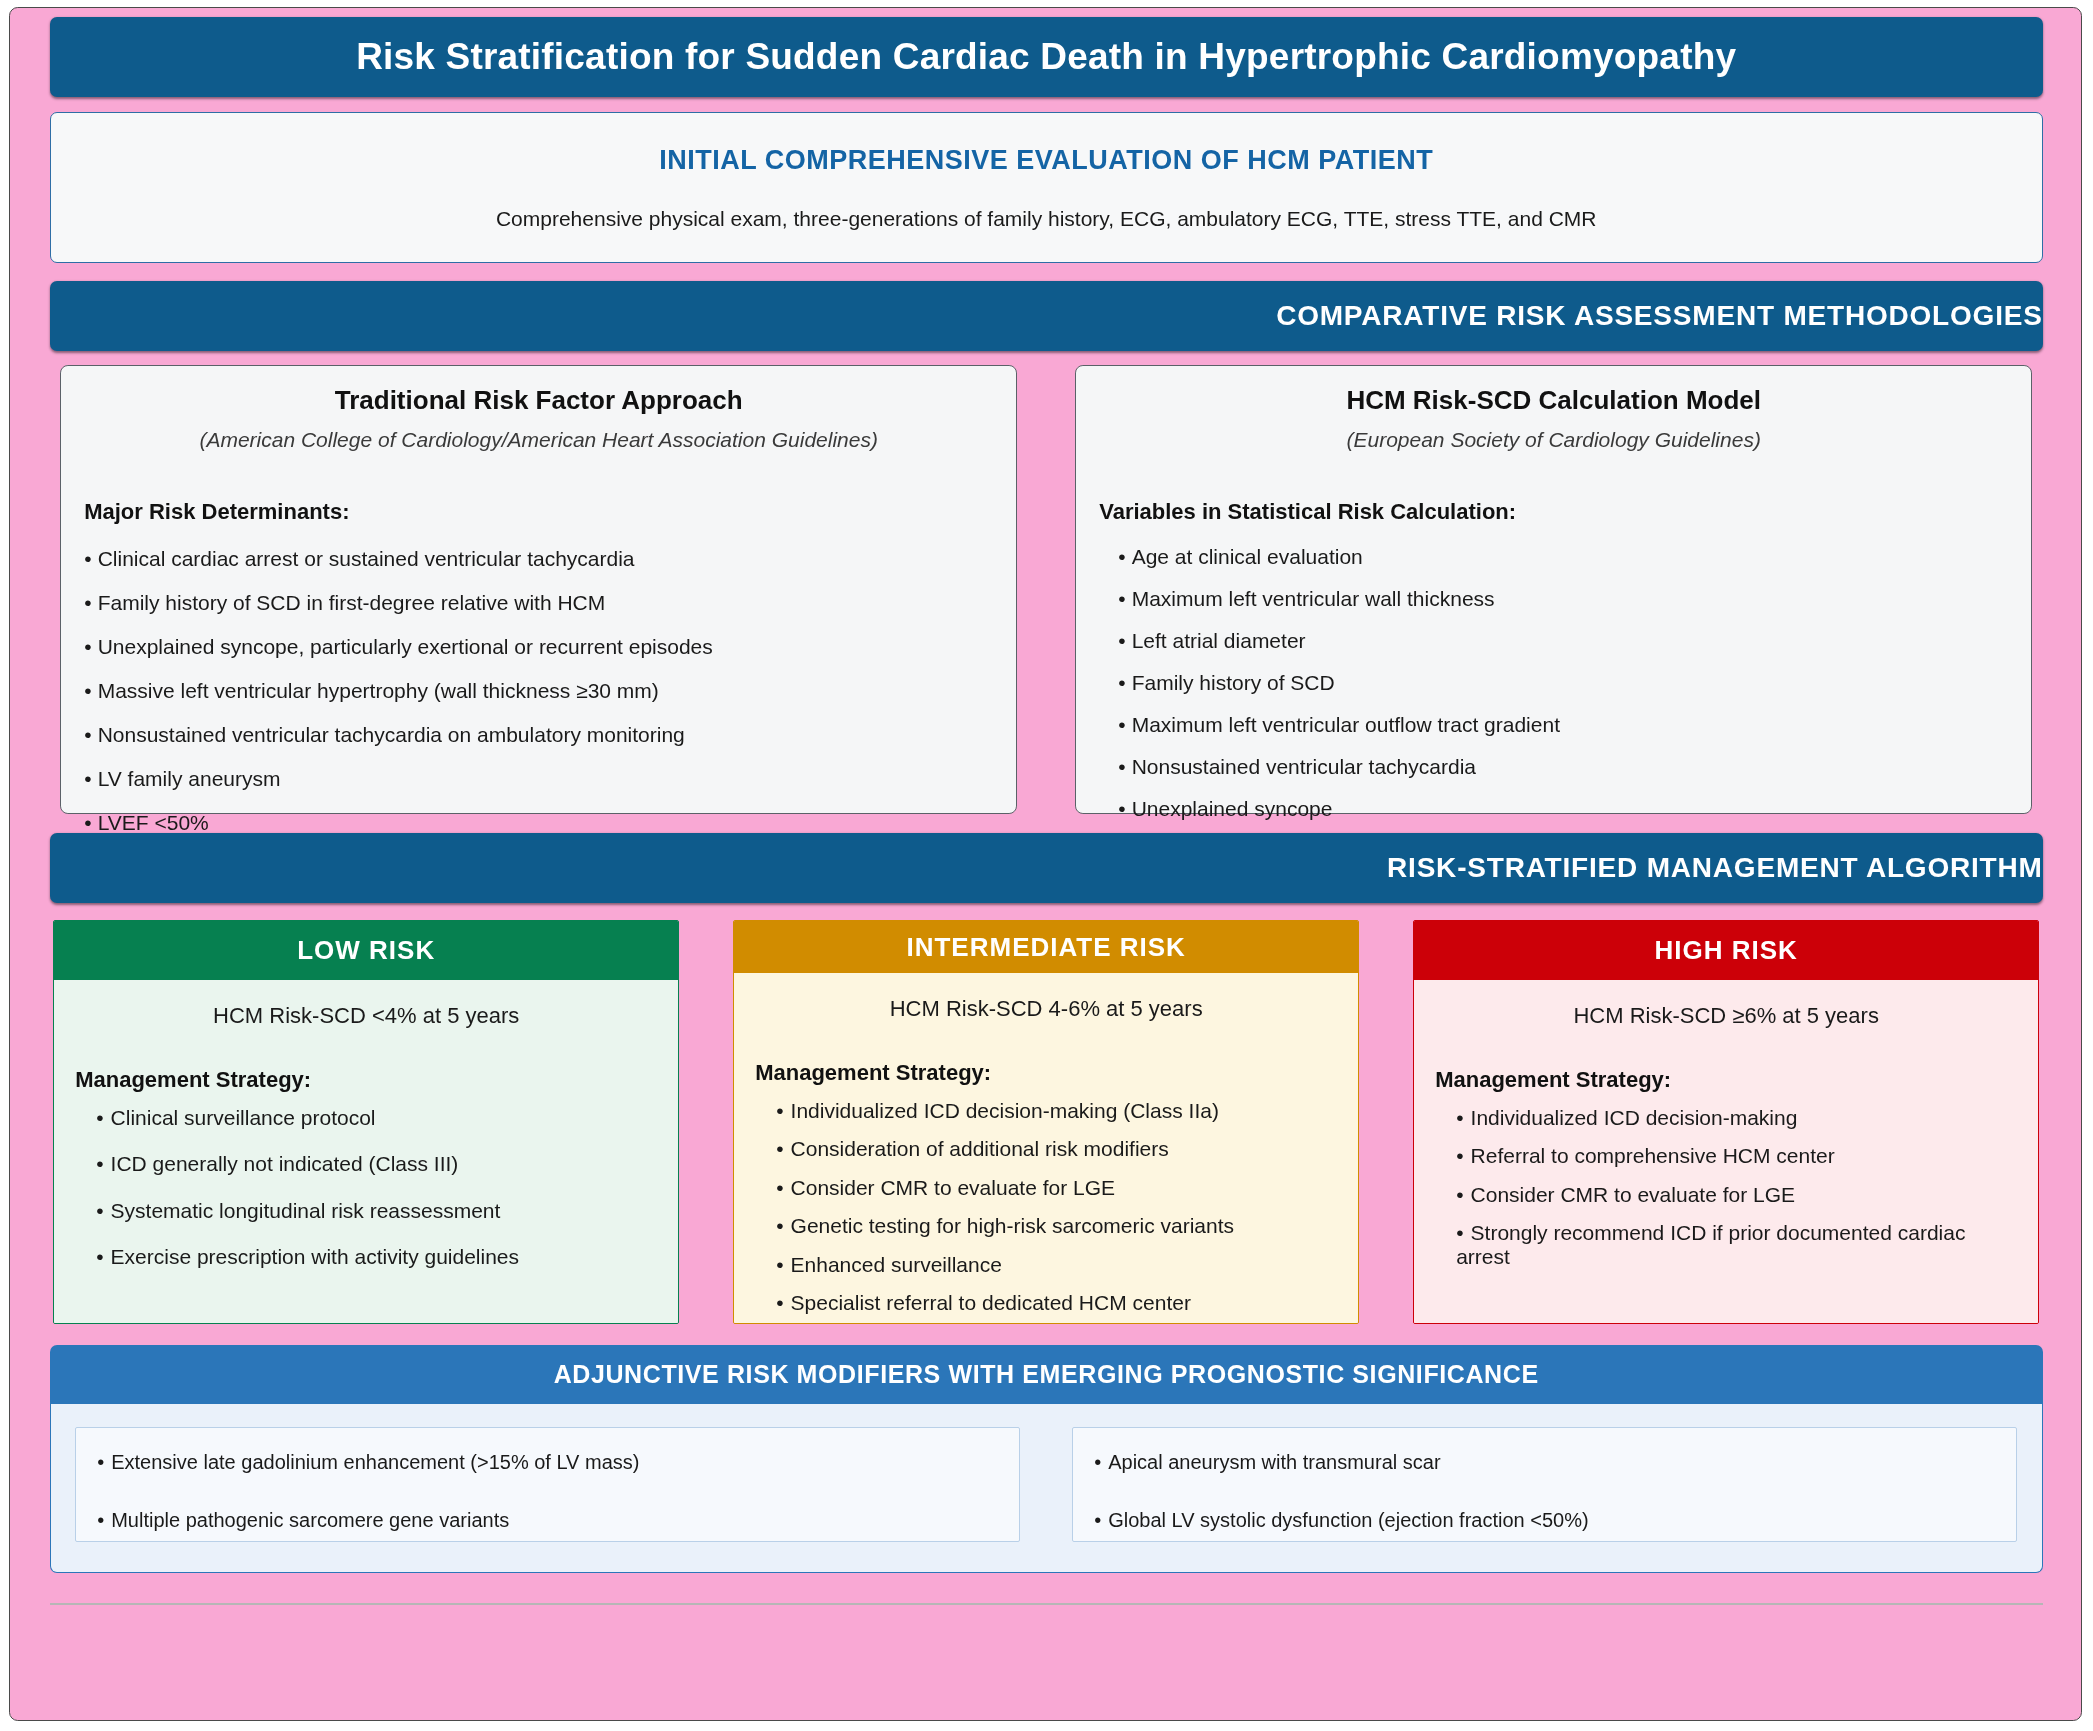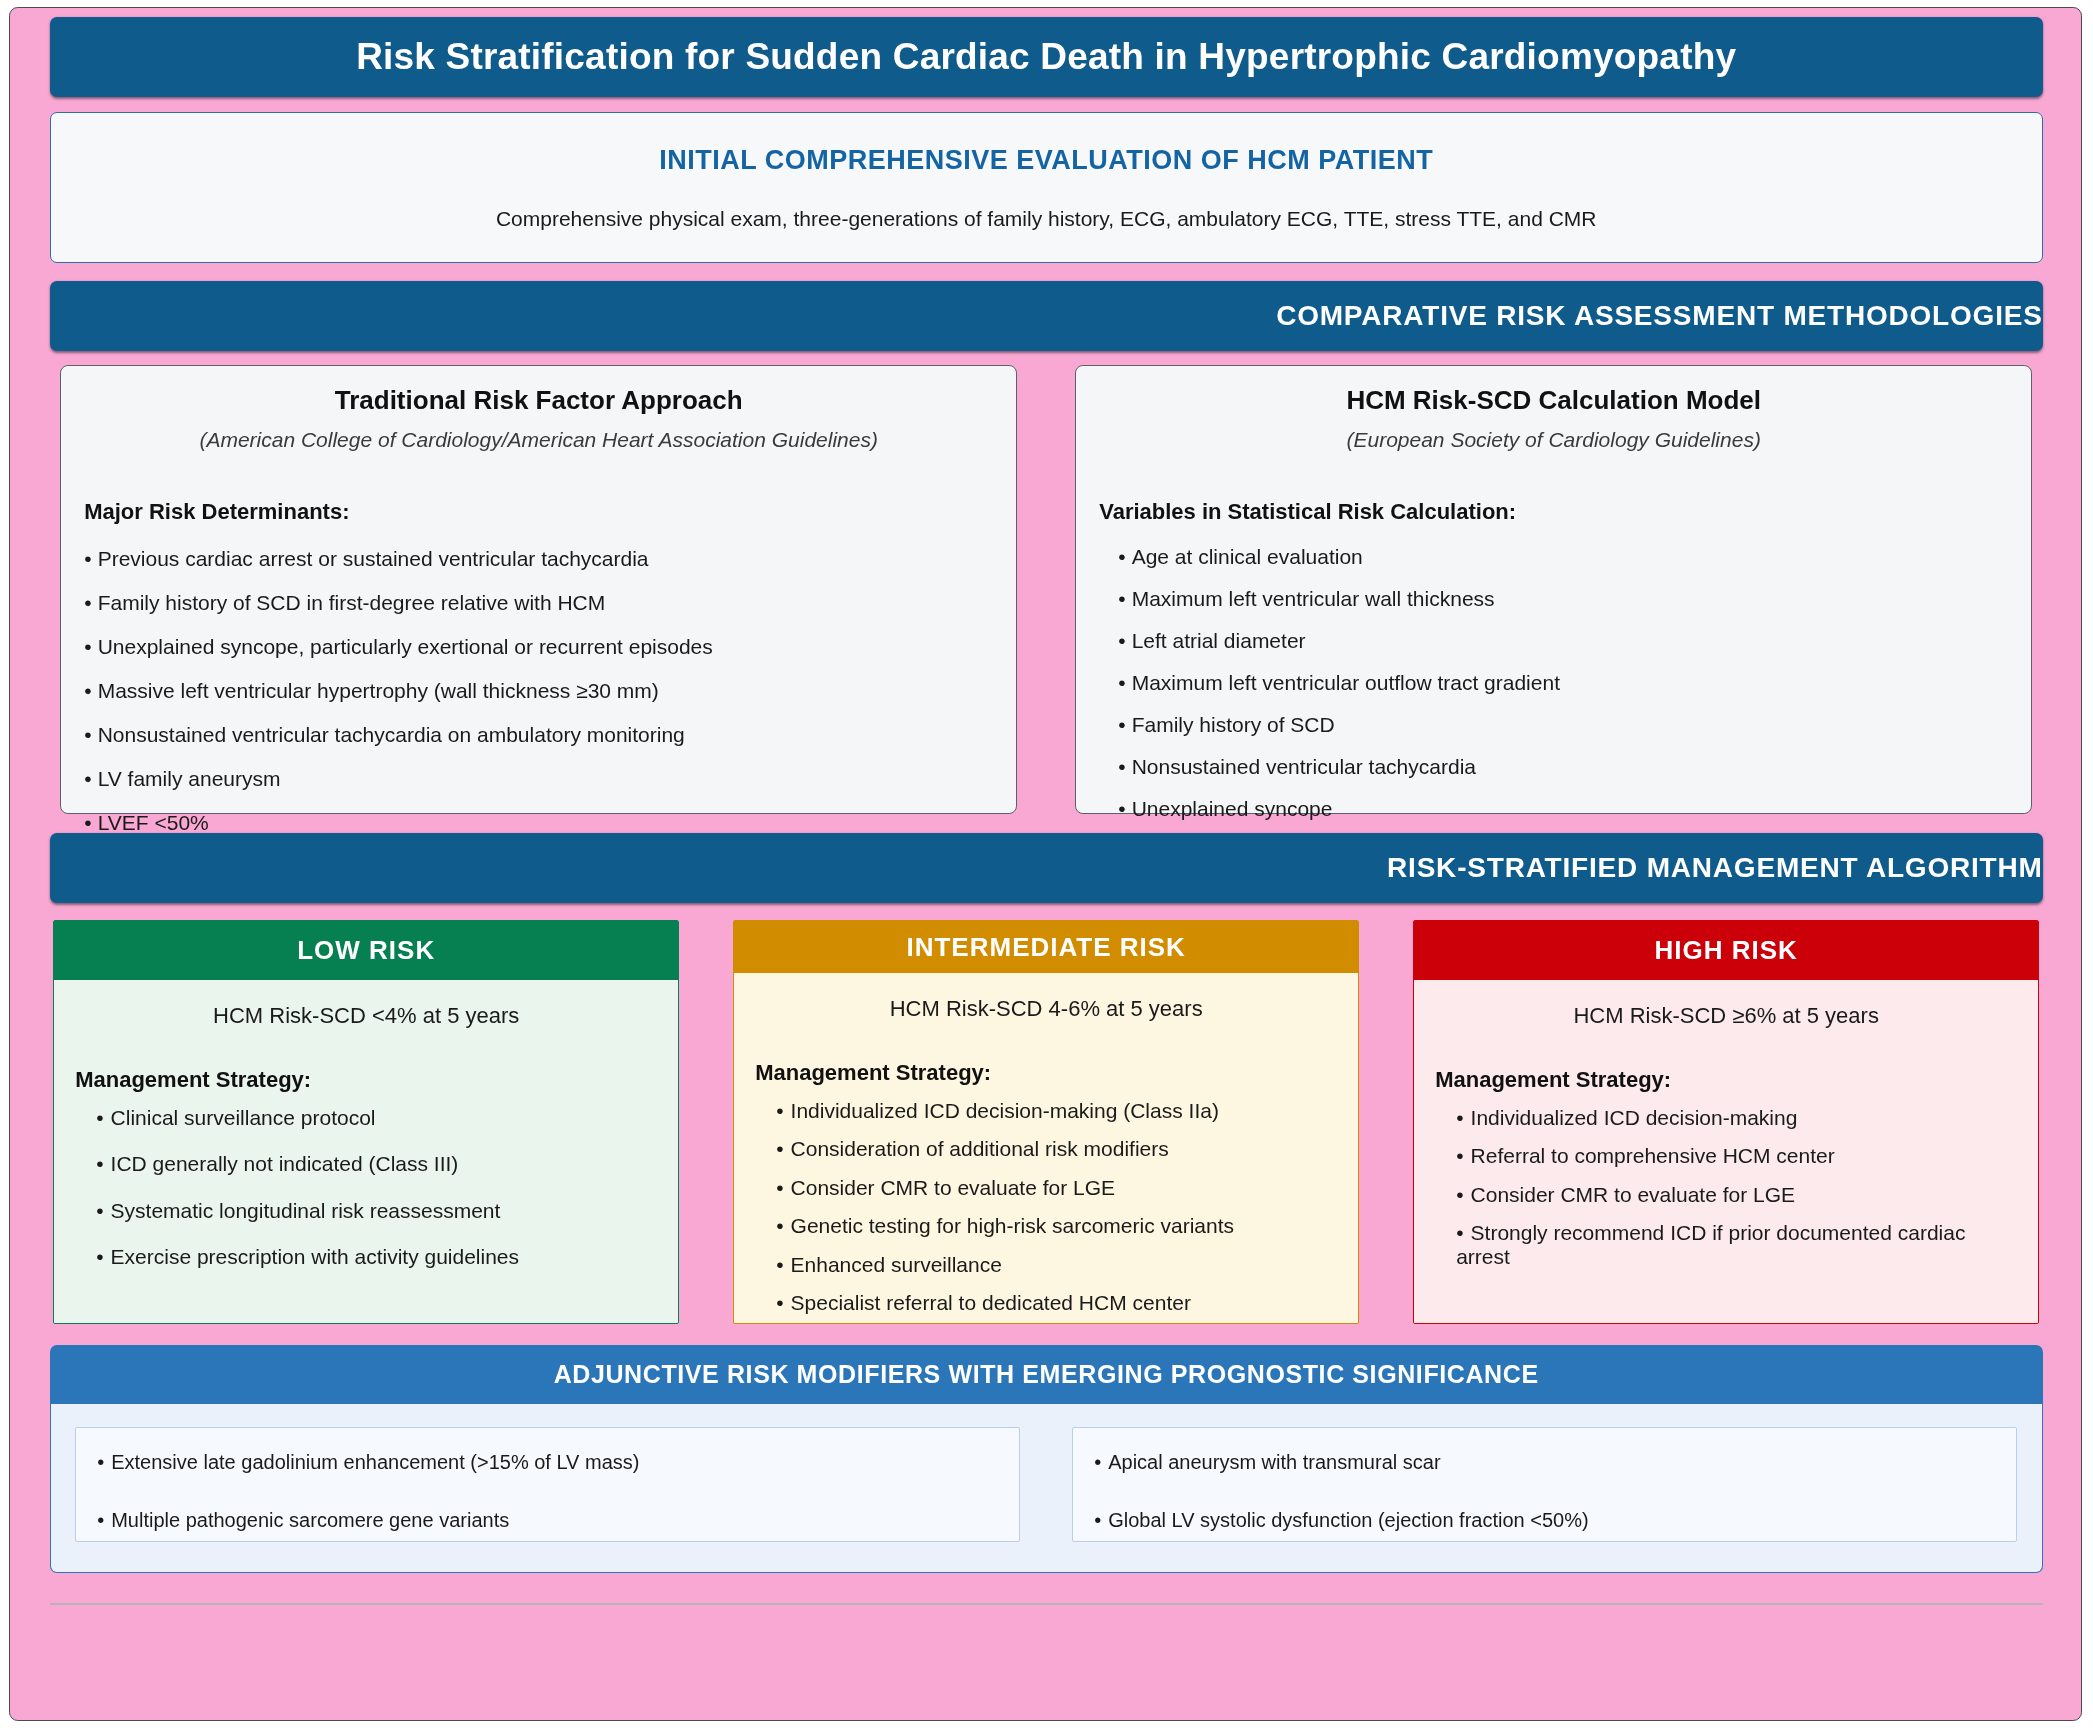--- a/index.html
+++ b/index.html
@@ -269,40 +269,40 @@
       <span>COMPARATIVE RISK ASSESSMENT METHODOLOGIES</span>
     </div>
 
     <div class="compare-row">
 
       <div class="compare-card">
         <div class="cc-title">Traditional Risk Factor Approach</div>
         <div class="cc-sub">(American College of Cardiology/American Heart Association Guidelines)</div>
         <div class="cc-heading">Major Risk Determinants:</div>
         <ul class="cc-list left">
-          <li><span class="b">•</span><span>Previous cardiac arrest or sustained ventricular tachycardia</span></li>
+          <li><span class="b">•</span><span>Clinical cardiac arrest or sustained ventricular tachycardia</span></li>
           <li><span class="b">•</span><span>Family history of SCD in first-degree relative with HCM</span></li>
           <li><span class="b">•</span><span>Unexplained syncope, particularly exertional or recurrent episodes</span></li>
           <li><span class="b">•</span><span>Massive left ventricular hypertrophy (wall thickness ≥30 mm)</span></li>
           <li><span class="b">•</span><span>Nonsustained ventricular tachycardia on ambulatory monitoring</span></li>
           <li><span class="b">•</span><span>LV family aneurysm</span></li>
           <li><span class="b">•</span><span>LVEF &lt;50%</span></li>
         </ul>
       </div>
 
       <div class="compare-card">
         <div class="cc-title">HCM Risk-SCD Calculation Model</div>
         <div class="cc-sub">(European Society of Cardiology Guidelines)</div>
         <div class="cc-heading">Variables in Statistical Risk Calculation:</div>
         <ul class="cc-list right">
           <li><span class="b">•</span><span>Age at clinical evaluation</span></li>
           <li><span class="b">•</span><span>Maximum left ventricular wall thickness</span></li>
           <li><span class="b">•</span><span>Left atrial diameter</span></li>
+          <li><span class="b">•</span><span>Family history of SCD</span></li>
           <li><span class="b">•</span><span>Maximum left ventricular outflow tract gradient</span></li>
-          <li><span class="b">•</span><span>Family history of SCD</span></li>
           <li><span class="b">•</span><span>Nonsustained ventricular tachycardia</span></li>
           <li><span class="b">•</span><span>Unexplained syncope</span></li>
         </ul>
       </div>
 
     </div>
 
     <div class="banner section-banner" style="margin-top:19px;">
       <span>RISK-STRATIFIED MANAGEMENT ALGORITHM</span>
     </div>

